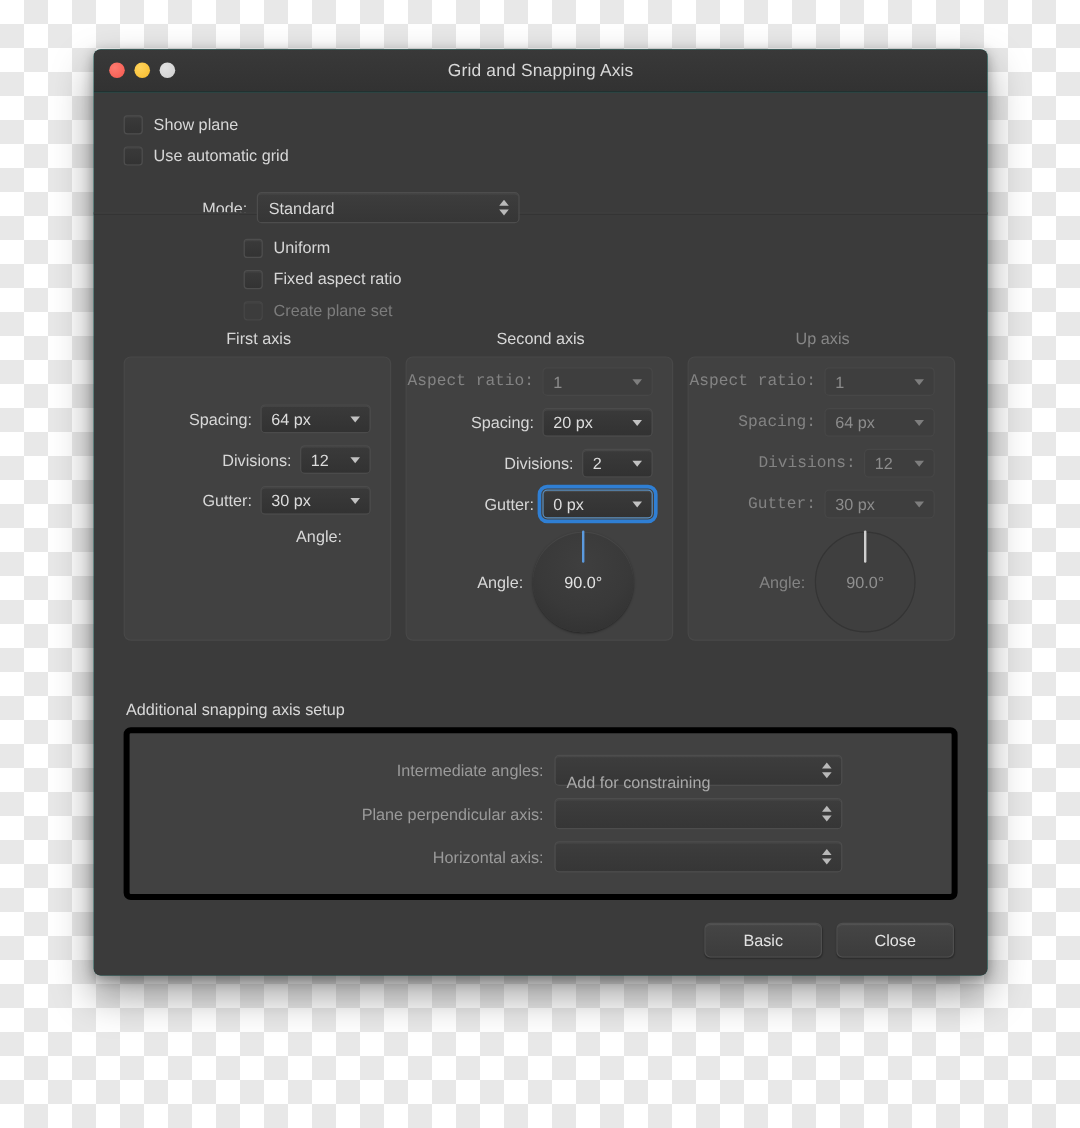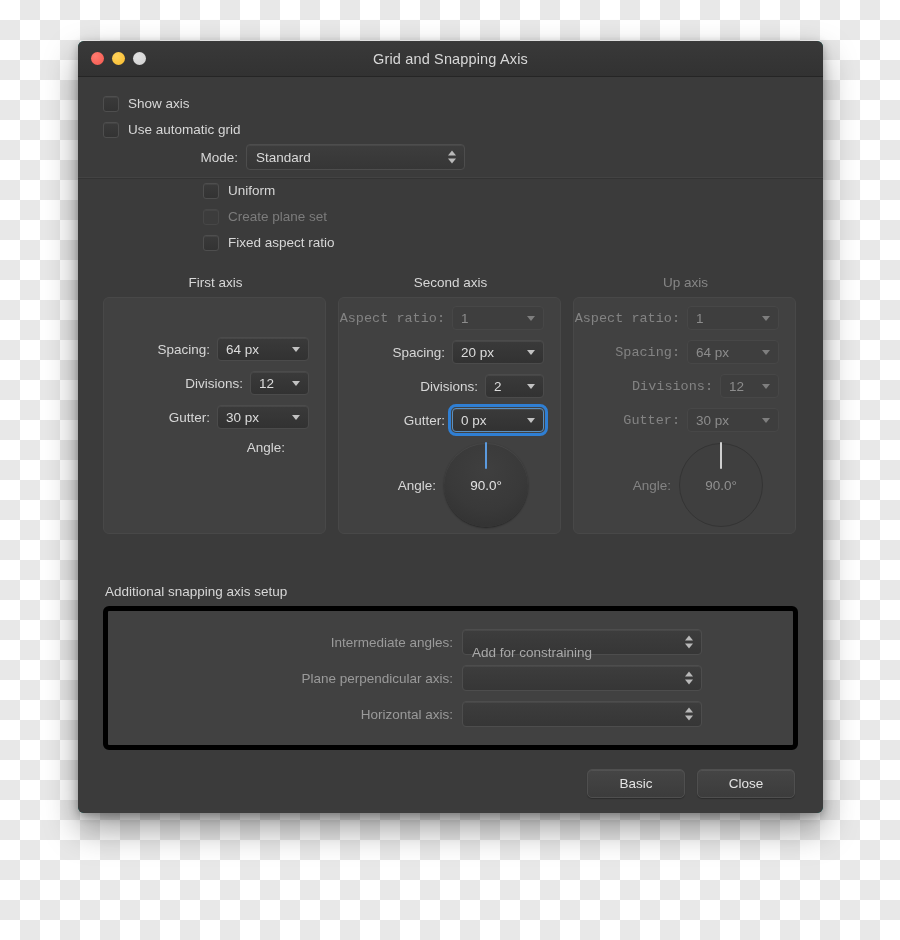--- a/index.html
+++ b/index.html
@@ -105,22 +105,22 @@
     left: 0; right: 0;
     height: 1px;
     background: #333333;
     border-top: 1px solid #434343;
   }
 
   
   .mode-row {
     display: flex;
     align-items: center;
-    margin: 2px 0 0 0;
-    padding-left: 104px;
+    margin: 18px 0 0 0;
+    padding-left: 72px;
   }
   .field-label {
     font-size: 13.5px;
     color: #d7d7d7;
     text-align: right;
   }
 
   
   .popup {
     position: relative;
@@ -377,21 +377,21 @@
       <span class="light gray"></span>
     </div>
     <div class="title">Grid and Snapping Axis</div>
   </div>
 
   <div class="body-area">
 
     <div class="top-checks">
       <div class="chkrow">
         <span class="chkbox"></span>
-        <span class="chklabel">Show axis</span>
+        <span class="chklabel">Show plane</span>
       </div>
       <div class="chkrow">
         <span class="chkbox"></span>
         <span class="chklabel">Use automatic grid</span>
       </div>
     </div>
 
     <div class="divider" style="top:100px;"></div>
 
     <div class="mode-row">
@@ -404,26 +404,26 @@
         </span>
       </div>
     </div>
 
     <div class="top-checks" style="padding:8px 0 0 125px;">
       <div class="chkrow">
         <span class="chkbox"></span>
         <span class="chklabel">Uniform</span>
       </div>
       <div class="chkrow">
+        <span class="chkbox"></span>
+        <span class="chklabel">Fixed aspect ratio</span>
+      </div>
+      <div class="chkrow">
         <span class="chkbox dis"></span>
         <span class="chklabel dis">Create plane set</span>
-      </div>
-      <div class="chkrow">
-        <span class="chkbox"></span>
-        <span class="chklabel">Fixed aspect ratio</span>
       </div>
     </div>
 
     <div class="groups">
 
       <div class="group">
         <div class="group-title">First axis</div>
         <div class="group-box">
           <div style="padding-top:40px;padding-right:16px;">
             <div class="row">

